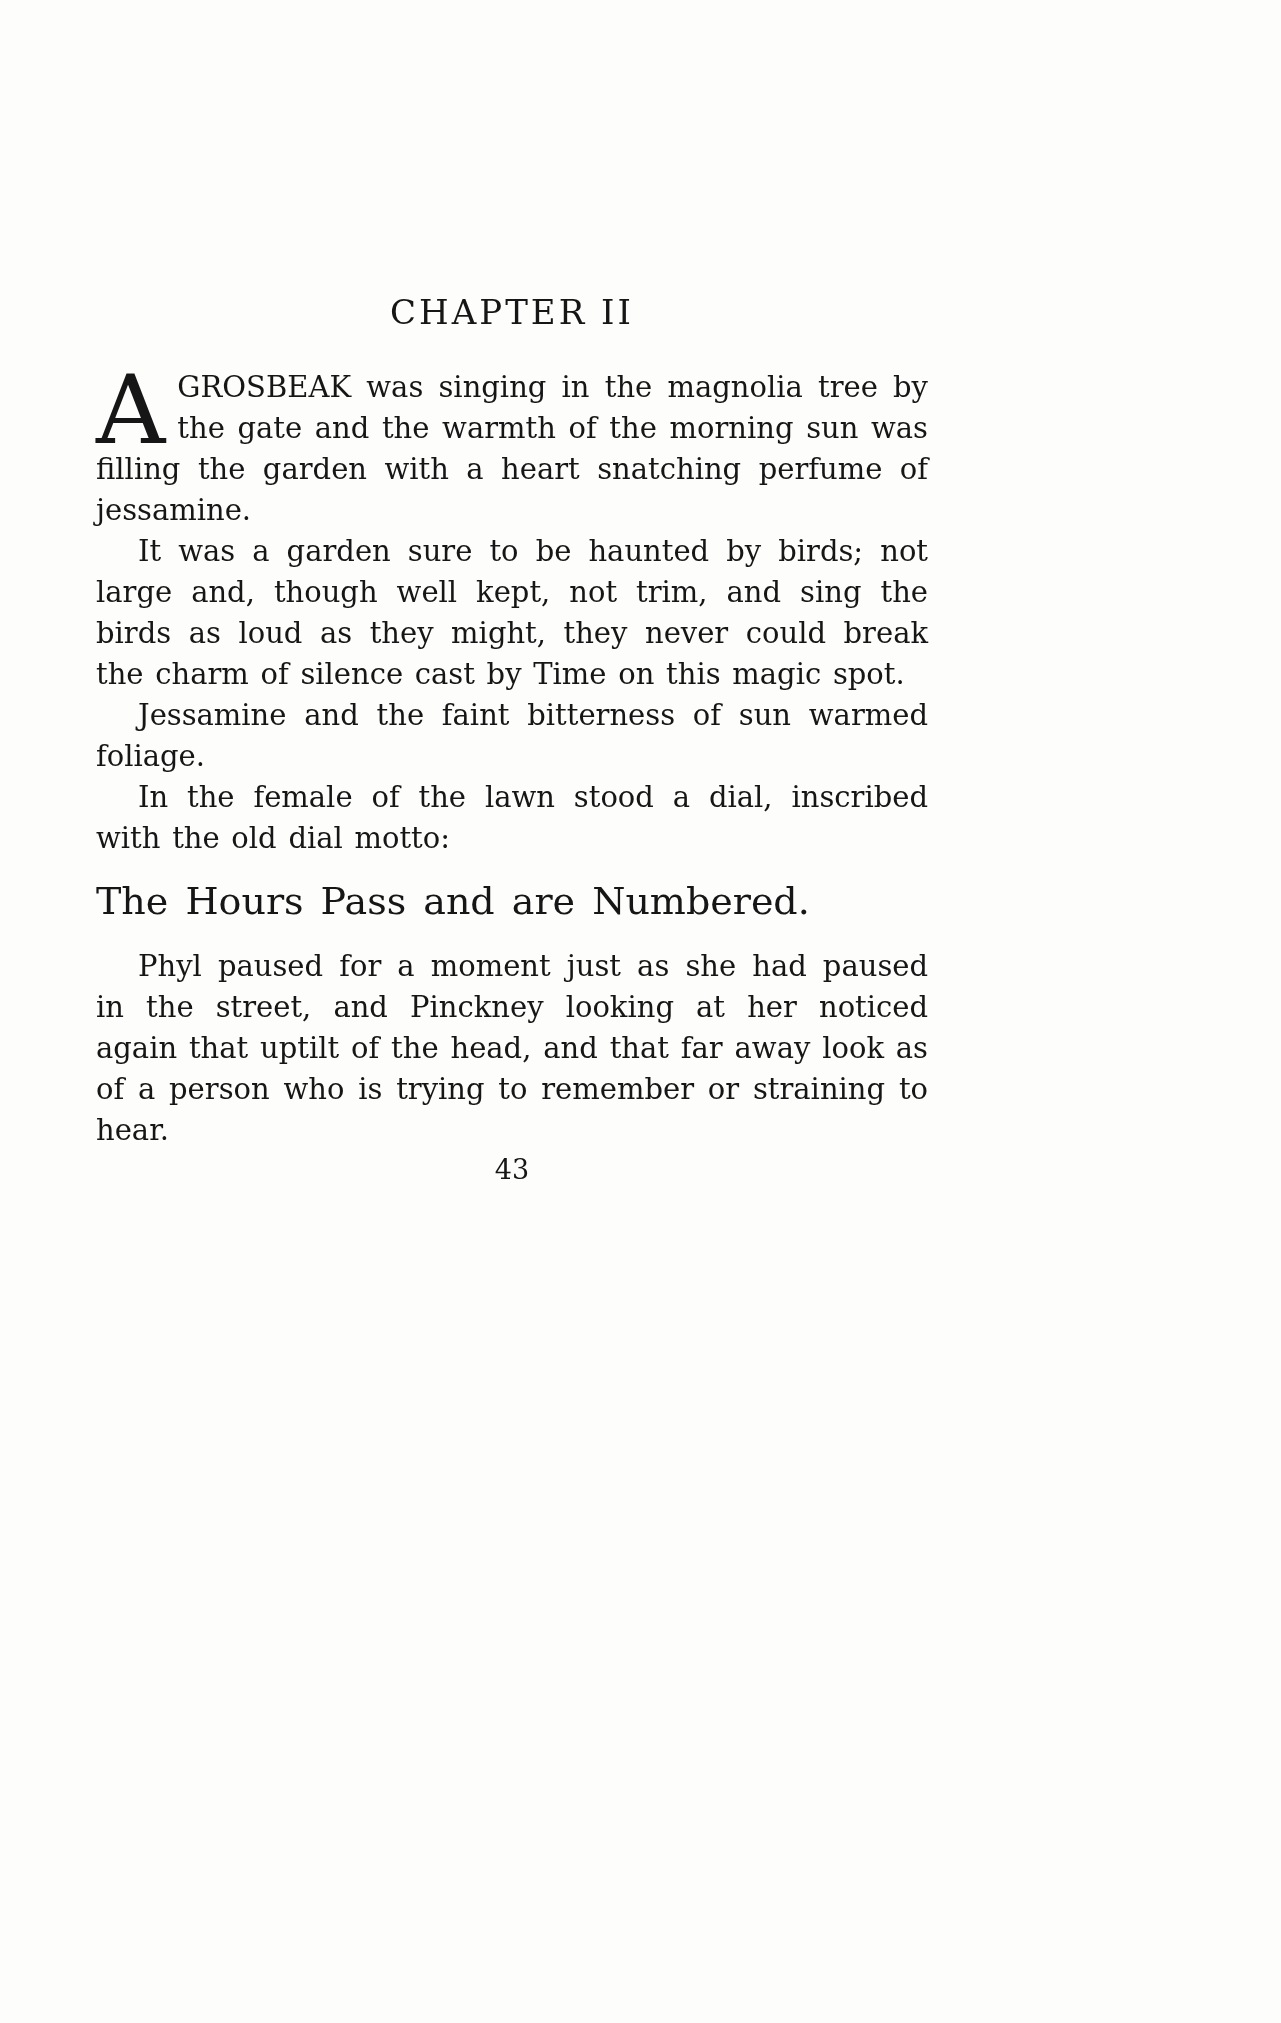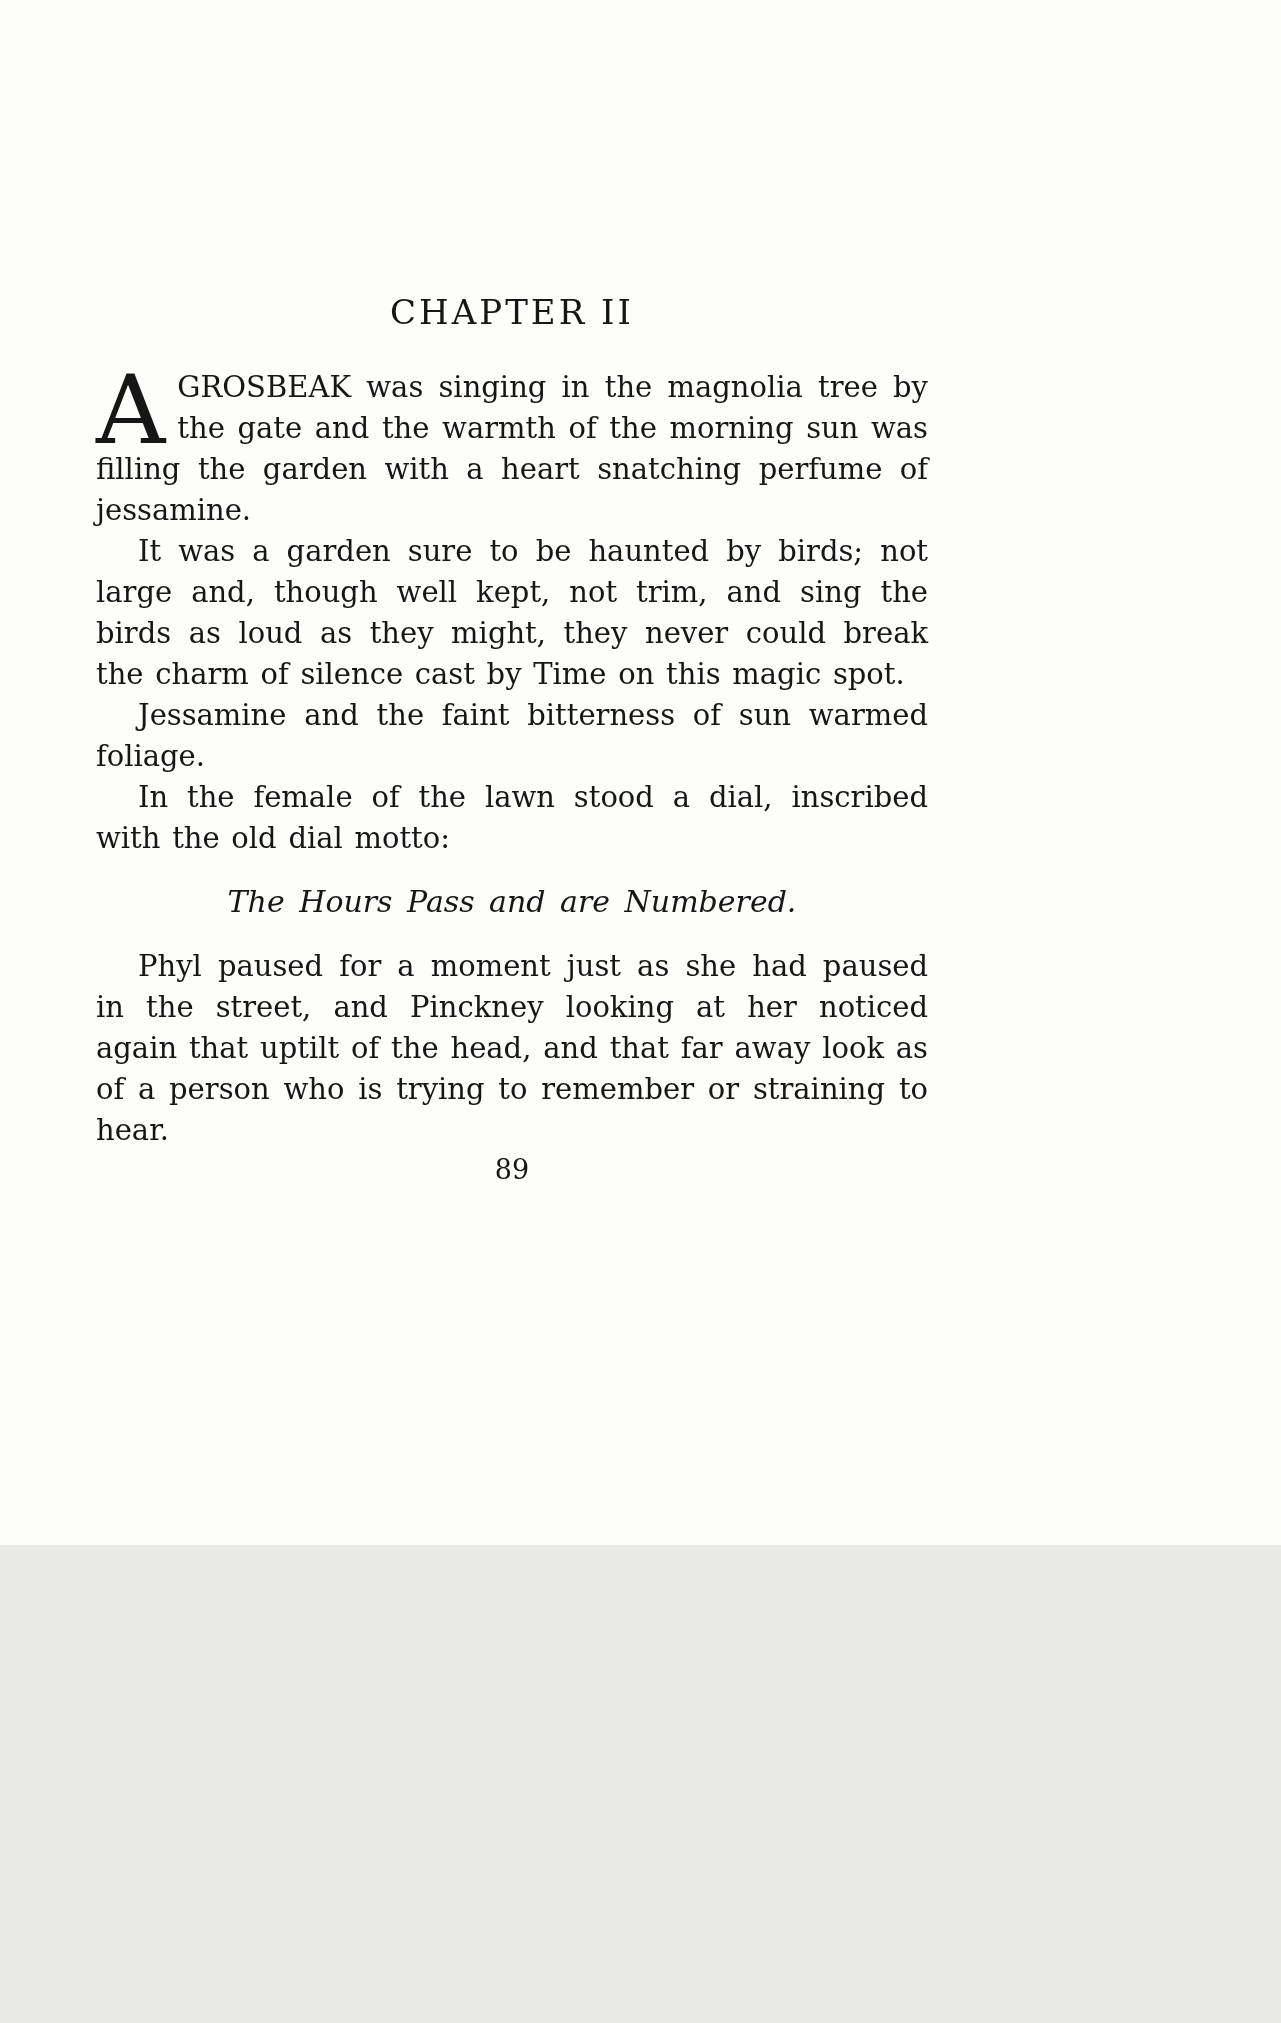--- a/index.html
+++ b/index.html
@@ -8,21 +8,21 @@
     }
     body {
       width: 1281px;
       height: 2023px;
       background: #e9e9e7;
       font-family: "DejaVu Serif", "Liberation Serif", serif;
     }
     .scan-page {
       position: relative;
       width: 1281px;
-      height: 1545px;
+      height: 2023px;
       background: #fdfdfc;
       color: #161616;
       overflow: hidden;
       box-sizing: border-box;
     }
     .text-column {
       width: 832px;
       margin-left: 96px;
       padding-top: 292px;
       box-sizing: border-box;
@@ -47,27 +47,25 @@
     p.body-par.opening {
       text-indent: 0;
     }
     .drop-cap {
       float: left;
       font-size: 96px;
       line-height: 74px;
       padding: 6px 12px 0 0;
     }
     p.motto {
-      font-size: 30px;
+      font-size: 38px;
       line-height: 41px;
-      text-align: center;
       text-indent: 0;
       word-spacing: 5px;
       margin: 22px 0 24px 0;
-      font-style: italic;
     }
     .page-number {
       font-size: 27px;
       line-height: 38px;
       text-align: center;
       margin-top: 0;
     }
   </style>
 </head>
 <body>
@@ -85,16 +83,16 @@
 
     <p class="body-par">In the female of the lawn stood a dial, inscribed with the old dial motto:</p>
 
     <p class="motto">The Hours Pass and are Numbered.</p>
 
     <p class="body-par">Phyl paused for a moment just as she had paused in the street, and Pinckney looking at her noticed again that uptilt of the head, and that far away look as of a person who is trying to remember or straining to hear.</p>
 
 
 
 
-    <div class="page-number">89</div>
+    <div class="page-number">43</div>
 
   </div>
 </div>
 
 </body></html>

